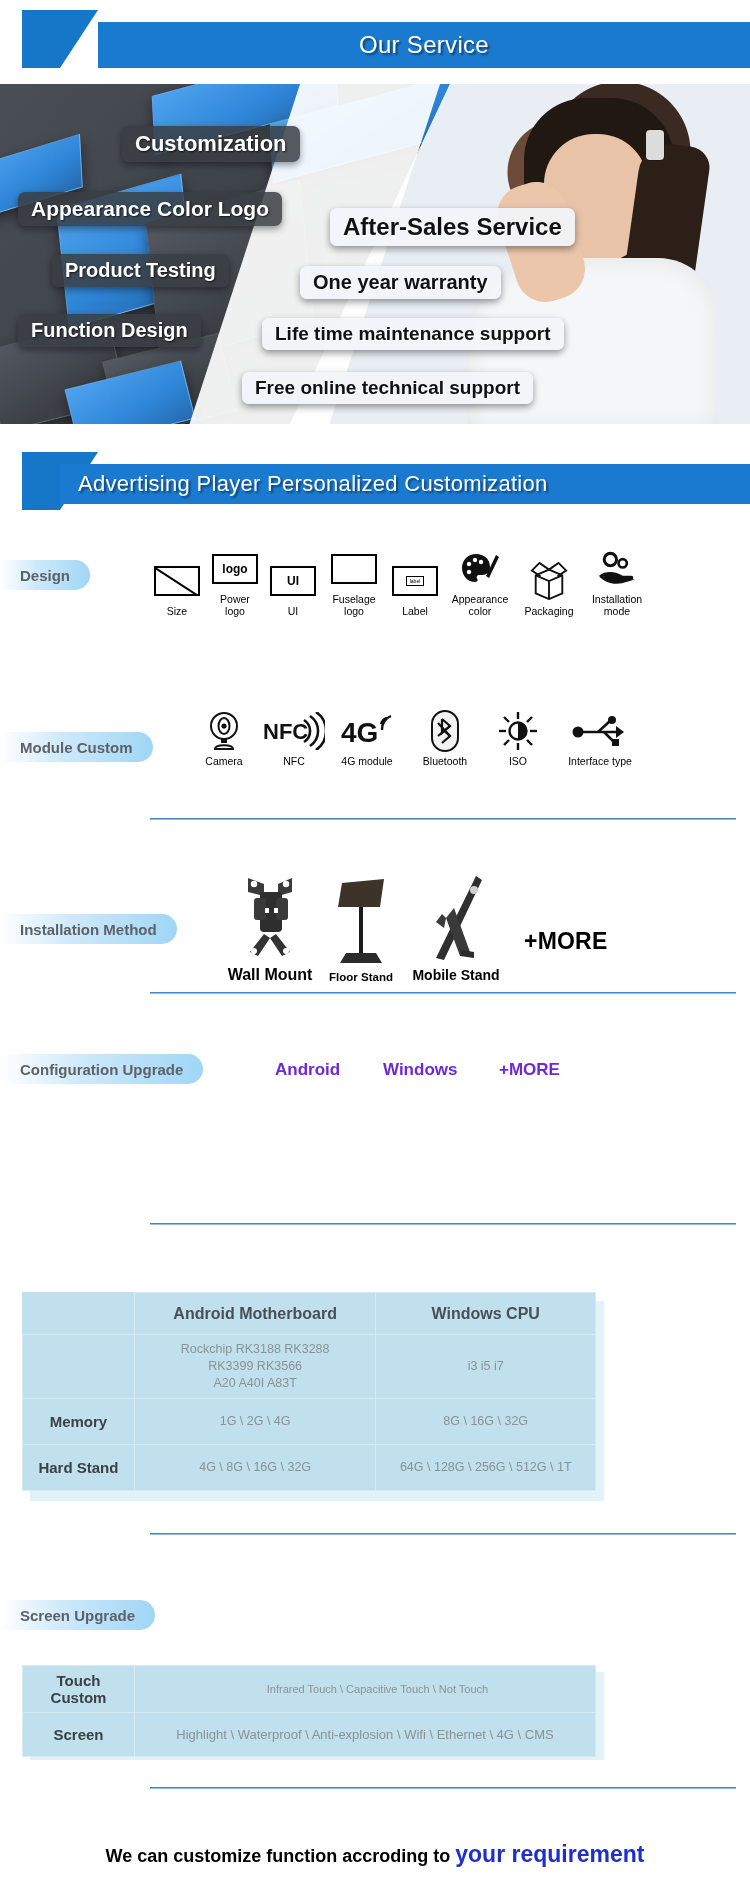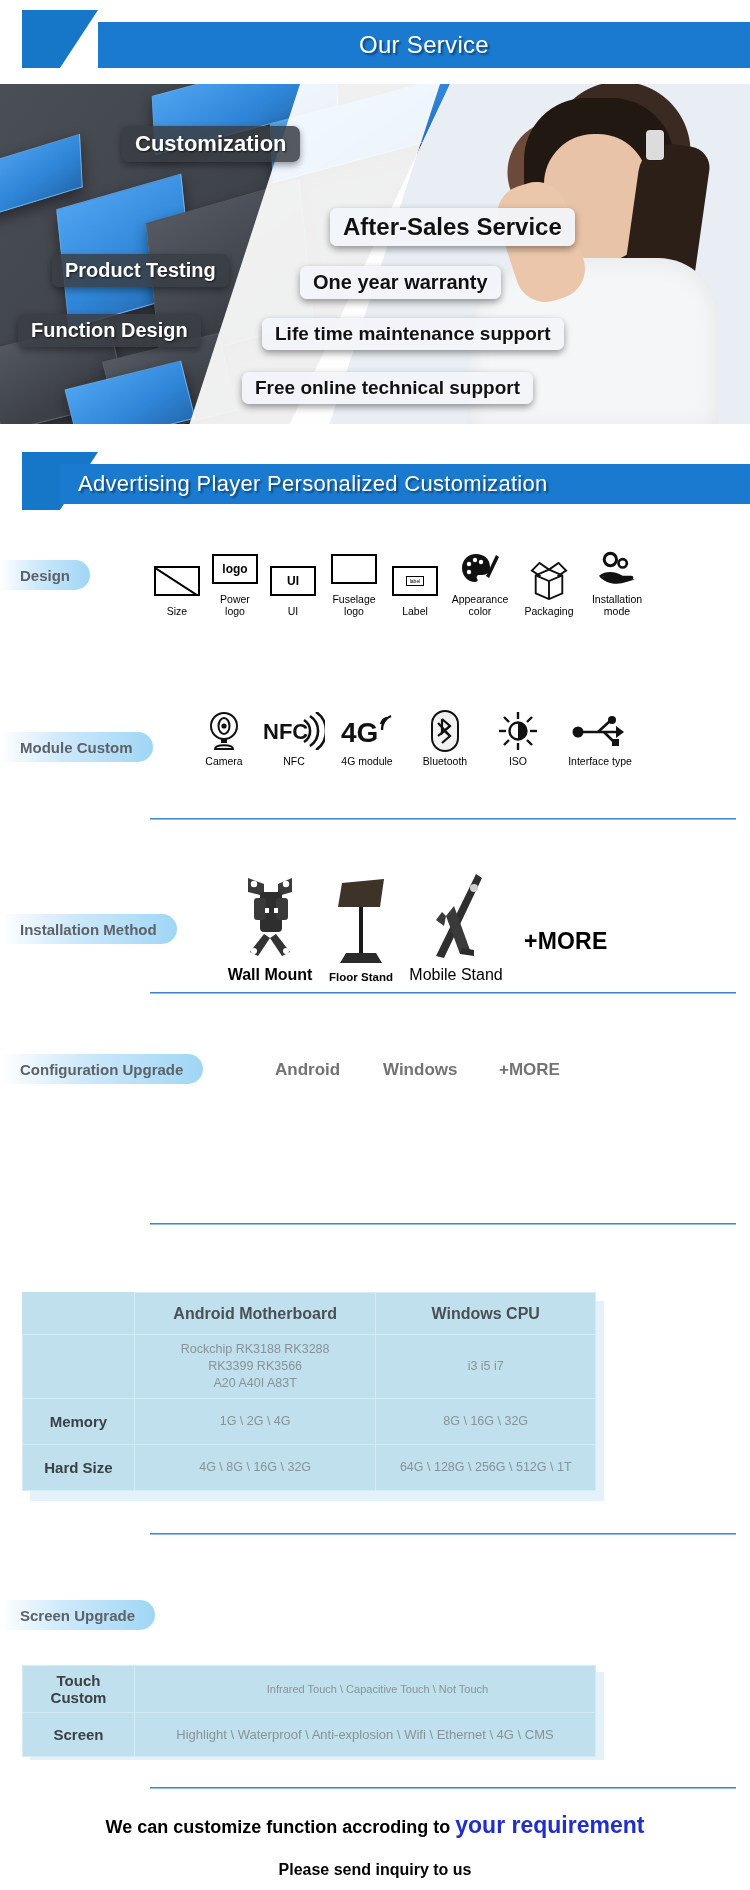--- a/index.html
+++ b/index.html
@@ -252,21 +252,21 @@
 
   .big-more {
     font-size: 23px;
     font-weight: bold;
     color: #000;
     letter-spacing: .2px;
   }
   .os-word {
     font-size: 17px;
     font-weight: bold;
-    color: #737373;
+    color: #6d28d9;
   }
 
   
   .tbl-shadow {
     position: absolute;
     background: #e3f1f8;
   }
   table.spec {
     position: absolute;
     border-collapse: collapse;
@@ -299,20 +299,21 @@
   
   .foot {
     position: absolute;
     width: 750px;
     text-align: center;
   }
   .foot .l1 {
     font-size: 18px;
     font-weight: bold;
     color: #000;
+    margin-top: 29px;
   }
   .foot .l1 .hl {
     color: #1f2fc8;
     font-size: 23px;
     font-weight: bold;
   }
   .foot .l2 {
     font-size: 16px;
     font-weight: bold;
     color: #000000;
@@ -346,20 +347,21 @@
     <div class="w-hair"></div>
     <div class="w-face"></div>
     <div class="w-hair2"></div>
     <div class="w-body"></div>
     <div class="w-arm"></div>
     <div class="headset"></div>
   </div>
   <div class="diag"></div>
 
   <span class="tag dark" style="left:122px;top:42px;font-size:22px;">Customization</span>
+  <span class="tag dark" style="left:18px;top:108px;font-size:21px;">Appearance Color Logo</span>
   <span class="tag dark" style="left:52px;top:170px;font-size:20px;">Product Testing</span>
   <span class="tag dark" style="left:18px;top:230px;font-size:20px;">Function Design</span>
 
   <span class="tag light" style="left:300px;top:182px;font-size:20px;">One year warranty</span>
   <span class="tag light" style="left:330px;top:124px;font-size:24px;">After-Sales Service</span>
   <span class="tag light" style="left:262px;top:234px;font-size:19px;">Life time maintenance support</span>
   <span class="tag light" style="left:242px;top:288px;font-size:19px;">Free online technical support</span>
 </div>
 
 <div class="banner wide" style="margin-top:28px;height:58px;">
@@ -591,21 +593,21 @@
     <div class="icon-cell" style="width:96px;">
       <span class="glyph" style="height:92px;">
         <svg width="76" height="88" viewBox="0 0 76 88">
           <path d="M58 2 L64 6 L26 86 L18 84 Z" fill="#2f2f2f"></path>
           <circle cx="56" cy="16" r="4" fill="#cfcfcf"></circle>
           <path d="M36 34 L52 78 L42 82 L28 44 Z" fill="#3a3a3a"></path>
           <path d="M28 44 L24 40 L18 48 L26 54 Z" fill="#3a3a3a"></path>
           <path d="M42 82 L56 84 L56 78 L44 76 Z" fill="#2b2b2b"></path>
         </svg>
       </span>
-      <span class="cap" style="font-size:16px;font-weight:normal;">Mobile Stand</span>
+      <span class="cap" style="font-size:14px;font-weight:bold;">Mobile Stand</span>
     </div>
   </div>
 
   <span class="big-more" style="position:absolute;left:524px;top:58px;">+MORE</span>
 </div>
 
 <div class="rule" style="left:150px;width:586px;top:1223px;"></div>
 
 <div class="row" style="height:40px;margin-top:44px;">
   <div class="pill-wrap" style="top:0;">
@@ -628,21 +630,21 @@
     <td class="rowlbl"></td>
     <td class="val" style="height:62px;">Rockchip RK3188 RK3288<br>RK3399 RK3566<br>A20 A40I A83T</td>
     <td class="val">i3 i5 i7</td>
   </tr>
   <tr>
     <td class="rowlbl" style="height:46px;">Memory</td>
     <td class="val">1G \ 2G \ 4G</td>
     <td class="val">8G \ 16G \ 32G</td>
   </tr>
   <tr>
-    <td class="rowlbl" style="height:46px;">Hard Size</td>
+    <td class="rowlbl" style="height:46px;">Hard Stand</td>
     <td class="val">4G \ 8G \ 16G \ 32G</td>
     <td class="val">64G \ 128G \ 256G \ 512G \ 1T</td>
   </tr>
 </tbody>
   </table>
 
 <div class="rule" style="left:150px;width:586px;top:1533px;"></div>
 
 <div class="pill-wrap" style="position:absolute;left:0;top:1600px;">
   <span class="pill">Screen Upgrade</span>

